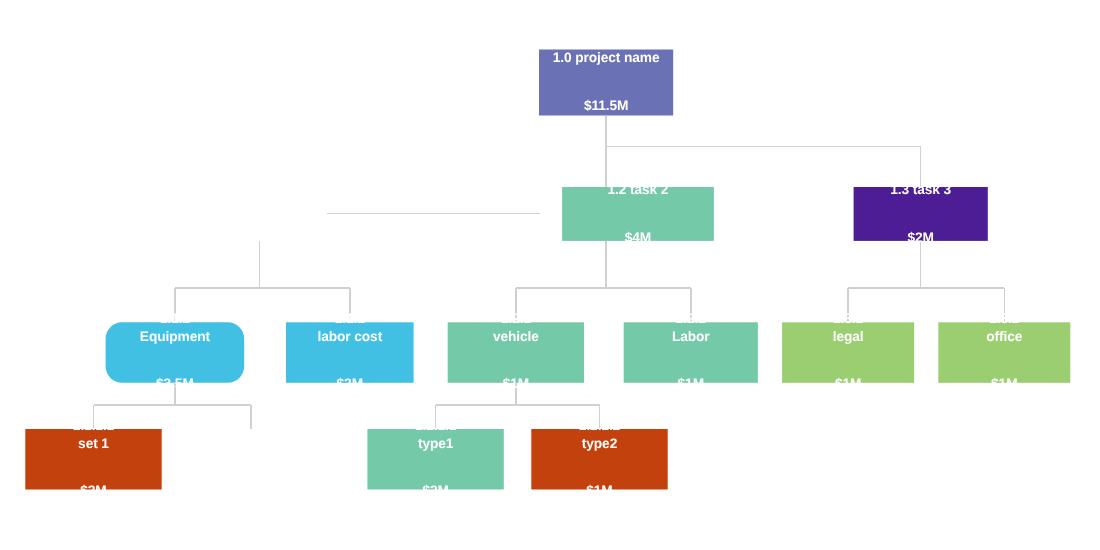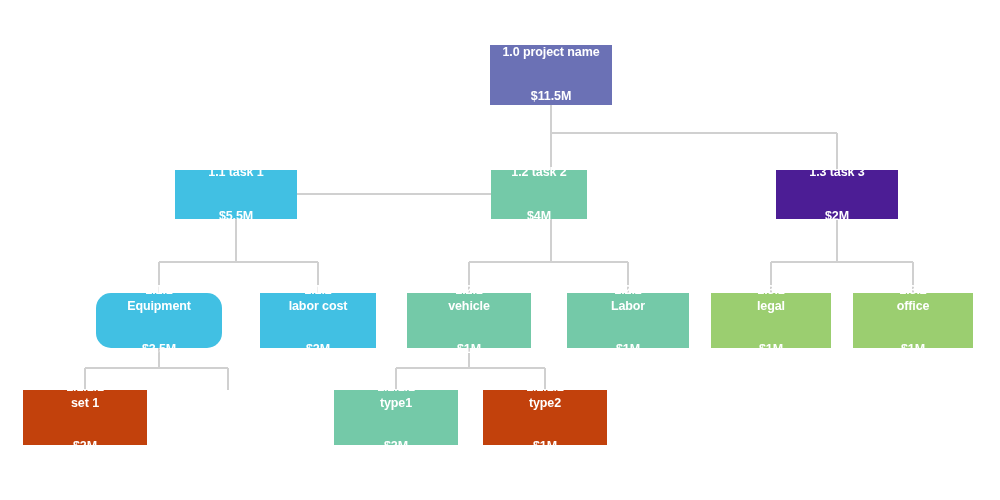--- a/index.html
+++ b/index.html
@@ -87,25 +87,21 @@
       <polyline points="228,368 228,390" fill="none" stroke="#d0d0d0" stroke-width="1.4" shape-rendering="crispEdges"></polyline>
       <polyline points="469,348 469,368" fill="none" stroke="#d0d0d0" stroke-width="1.4" shape-rendering="crispEdges"></polyline>
       <polyline points="396,368 545,368" fill="none" stroke="#d0d0d0" stroke-width="1.4" shape-rendering="crispEdges"></polyline>
       <polyline points="396,368 396,390" fill="none" stroke="#d0d0d0" stroke-width="1.4" shape-rendering="crispEdges"></polyline>
       <polyline points="545,368 545,390" fill="none" stroke="#d0d0d0" stroke-width="1.4" shape-rendering="crispEdges"></polyline>
     </svg>
 <div class="wbs-node inline-head" style="left: 490px; top: 45px; width: 122px; height: 60px; background: rgb(107, 113, 181);">
       <div class="node-head"><span class="node-code">1.0</span> <span class="node-title">project name</span></div>
       <div class="node-cost">$11.5M</div>
     </div>
-    <div class="wbs-node inline-head" style="left: 175px; top: 170px; width: 122px; height: 49px; background: rgb(65, 192, 227);">
-      <div class="node-head"><span class="node-code">1.1</span> <span class="node-title">task 1</span></div>
-      <div class="node-cost">$5.5M</div>
-    </div>
-    <div class="wbs-node inline-head" style="left: 491px; top: 170px; width: 96px; height: 49px; background: rgb(116, 201, 168);">
+    <div class="wbs-node inline-head" style="left: 511px; top: 170px; width: 138px; height: 49px; background: rgb(116, 201, 168);">
       <div class="node-head"><span class="node-code">1.2</span> <span class="node-title">task 2</span></div>
       <div class="node-cost">$4M</div>
     </div>
     <div class="wbs-node inline-head" style="left: 776px; top: 170px; width: 122px; height: 49px; background: #4c1d95;">
       <div class="node-head"><span class="node-code">1.3</span> <span class="node-title">task 3</span></div>
       <div class="node-cost">$2M</div>
     </div>
     <div class="wbs-node" style="left: 96px; top: 293px; width: 126px; height: 55px; background: rgb(65, 192, 227); border-radius: 15px;">
       <div class="node-code">1.1.1</div>
       <div class="node-title">Equipment</div>

